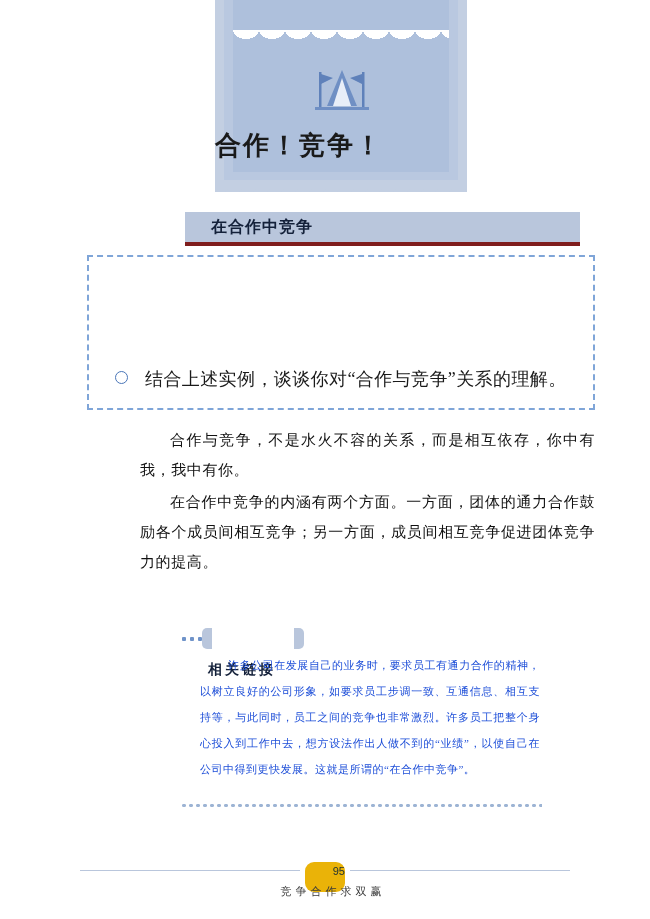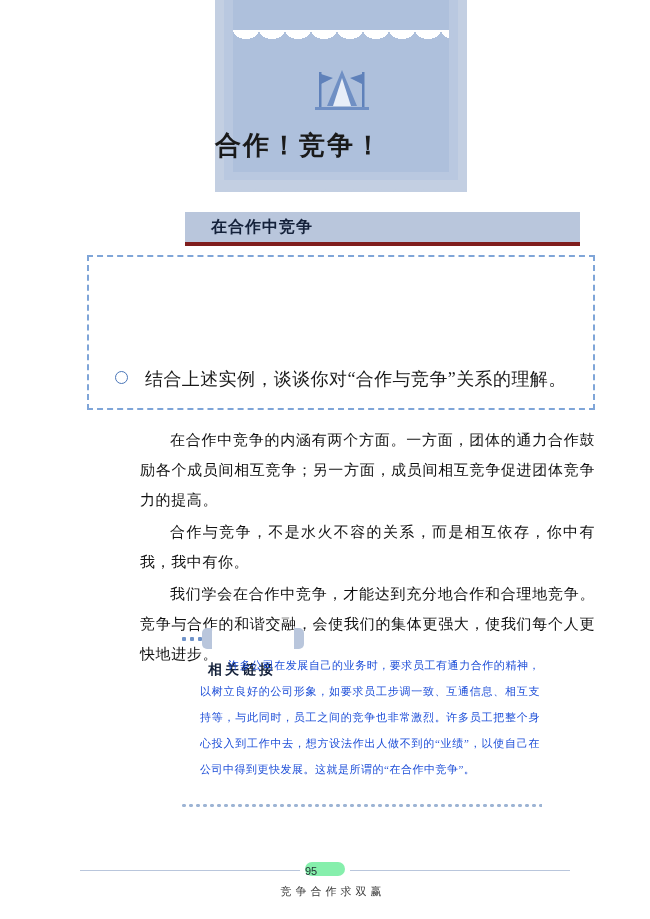--- a/index.html
+++ b/index.html
@@ -238,27 +238,27 @@
       radial-gradient(circle at 2px 1.5px, #9db4d4 1.6px, rgba(255,255,255,0) 2.1px) repeat-x;
     background-size: 7px 3px;
   }
 
   
   .page-num {
     position: absolute;
     left: 305px;
     top: 862px;
     width: 40px;
-    height: 14px;
+    height: 30px;
     border-radius: 9px;
-    background: #86efac;
+    background: #eab308;
     color: #233;
     font-size: 11px;
     font-family: "Liberation Sans", sans-serif;
-    text-align: left;
+    text-align: right;
     line-height: 18px;
   }
   .footer-rule {
     position: absolute;
     left: 80px;
     top: 870px;
     width: 490px;
     height: 1px;
     background: #b9c6dc;
   }
@@ -303,23 +303,22 @@
 <div class="section-bar">
   <div class="label">在合作中竞争</div>
 </div>
 
 <div class="activity-box">
   <div class="q-bullet"></div>
   <div class="activity-question">结合上述实例，谈谈你对“合作与竞争”关系的理解。</div>
 </div>
 
 <div class="body-col">
+  <p>合作与竞争，不是水火不容的关系，而是相互依存，你中有我，我中有你。</p>
   <p>在合作中竞争的内涵有两个方面。一方面，团体的通力合作鼓励各个成员间相互竞争；另一方面，成员间相互竞争促进团体竞争力的提高。</p>
-  <p>合作与竞争，不是水火不容的关系，而是相互依存，你中有我，我中有你。</p>
-  <p>我们学会在合作中竞争，才能达到充分地合作和合理地竞争。竞争与合作的和谐交融，会使我们的集体更强大，使我们每个人更快地进步。</p>
 </div>
 
 <div class="related-head">
   <div class="dots"></div>
   <div class="cap-l"></div>
   <div class="cap-r"></div>
   <div class="title">相关链接</div>
 </div>
 <div class="related-body">许多公司在发展自己的业务时，要求员工有通力合作的精神，以树立良好的公司形象，如要求员工步调一致、互通信息、相互支持等，与此同时，员工之间的竞争也非常激烈。许多员工把整个身心投入到工作中去，想方设法作出人做不到的“业绩”，以使自己在公司中得到更快发展。这就是所谓的“在合作中竞争”。</div>
 <div class="related-rule"></div>

